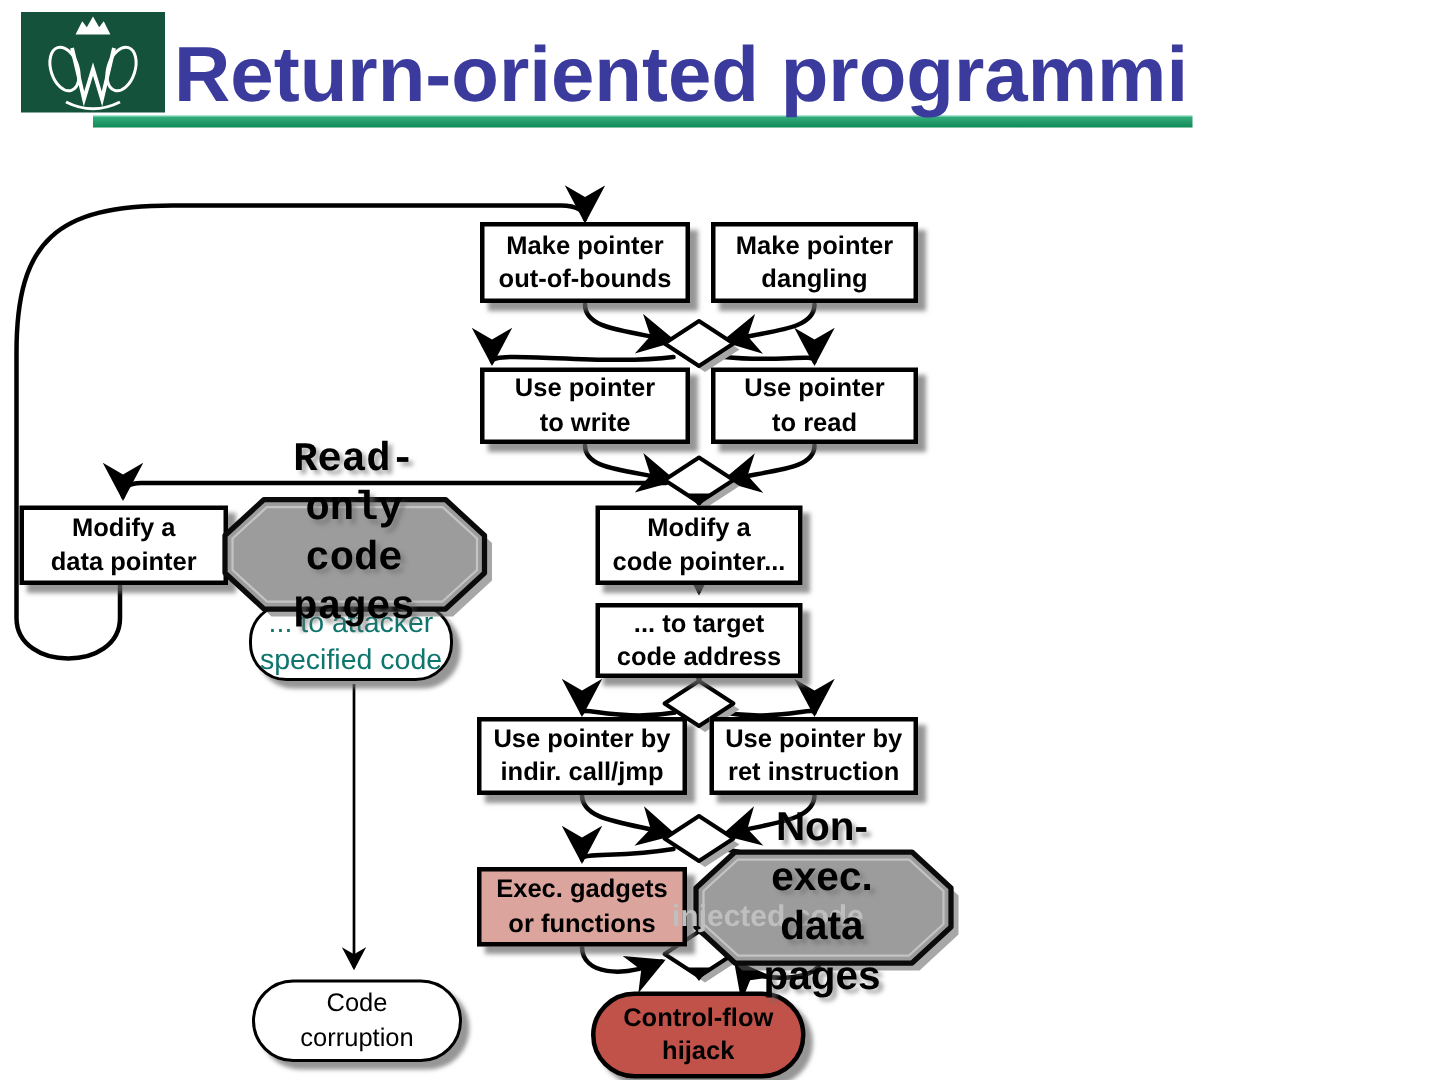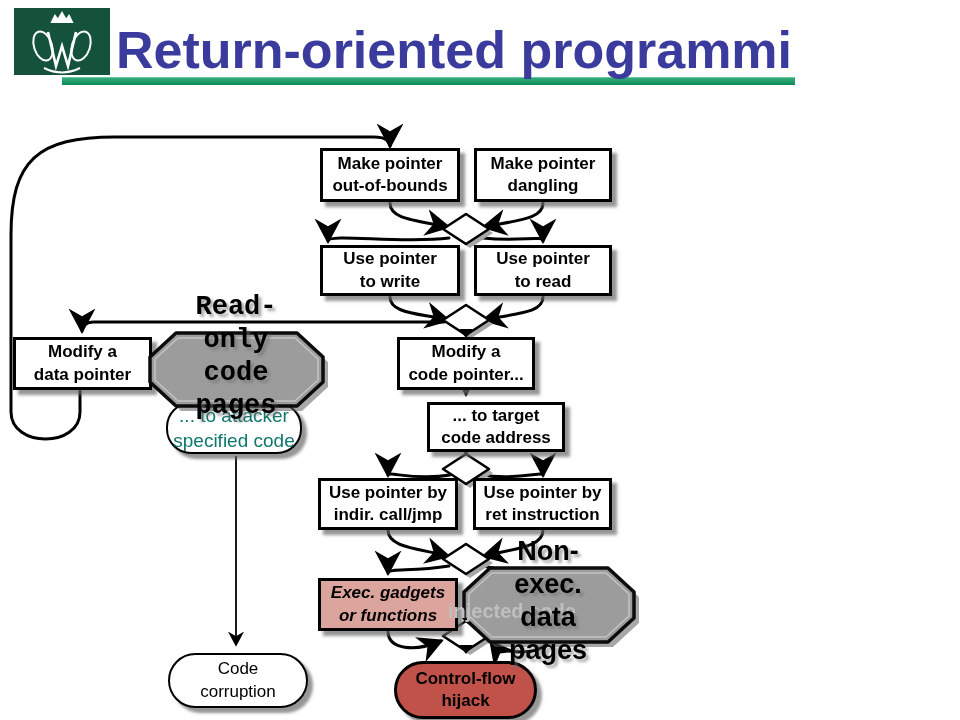--- a/index.html
+++ b/index.html
@@ -143,27 +143,27 @@
   <div class="node" style="left:320px;top:245px;width:140px;height:51px;">Use pointer
 to write</div>
   <div class="node" style="left:474px;top:245px;width:138px;height:51px;">Use pointer
 to read</div>
   <div class="node" style="left:13px;top:337px;width:139px;height:53px;">Modify a
 data pointer</div>
   <div class="node" style="left:397px;top:337px;width:138px;height:53px;">Modify a
 code pointer...</div>
   <div class="node thin" style="left:166px;top:402px;width:136px;height:52px;">... to attacker
 specified code</div>
-  <div class="node" style="left:397px;top:402px;width:138px;height:50px;margin-left:30px;">... to target
+  <div class="node" style="left:397px;top:402px;width:138px;height:50px;">... to target
 code address</div>
   <div class="node" style="left:318px;top:478px;width:140px;height:52px;">Use pointer by
 indir. call/jmp</div>
   <div class="node" style="left:473px;top:478px;width:139px;height:52px;">Use pointer by
 ret instruction</div>
-  <div class="node pink" style="left:318px;top:578px;width:140px;height:53px;font-style:italic;">Exec. gadgets
+  <div class="node pink" style="left:318px;top:578px;width:140px;height:53px;">Exec. gadgets
 or functions</div>
   <div class="node pill plain" style="left:168px;top:653px;width:140px;height:55px;">Code
 corruption</div>
   <div class="node pill red" style="left:394px;top:661px;width:143px;height:58px;">Control-flow
 hijack</div>
 
   <svg id="octagon-layer" width="960" height="720">
     <g fill="rgba(95,95,95,0.55)">
       <polygon points="181,338 302,338 328,362 328,387 302,411 181,411 155,387 155,362"></polygon>
       <polygon points="495,573 613,573 639,597 639,623 613,647 495,647 469,623 469,597"></polygon>

